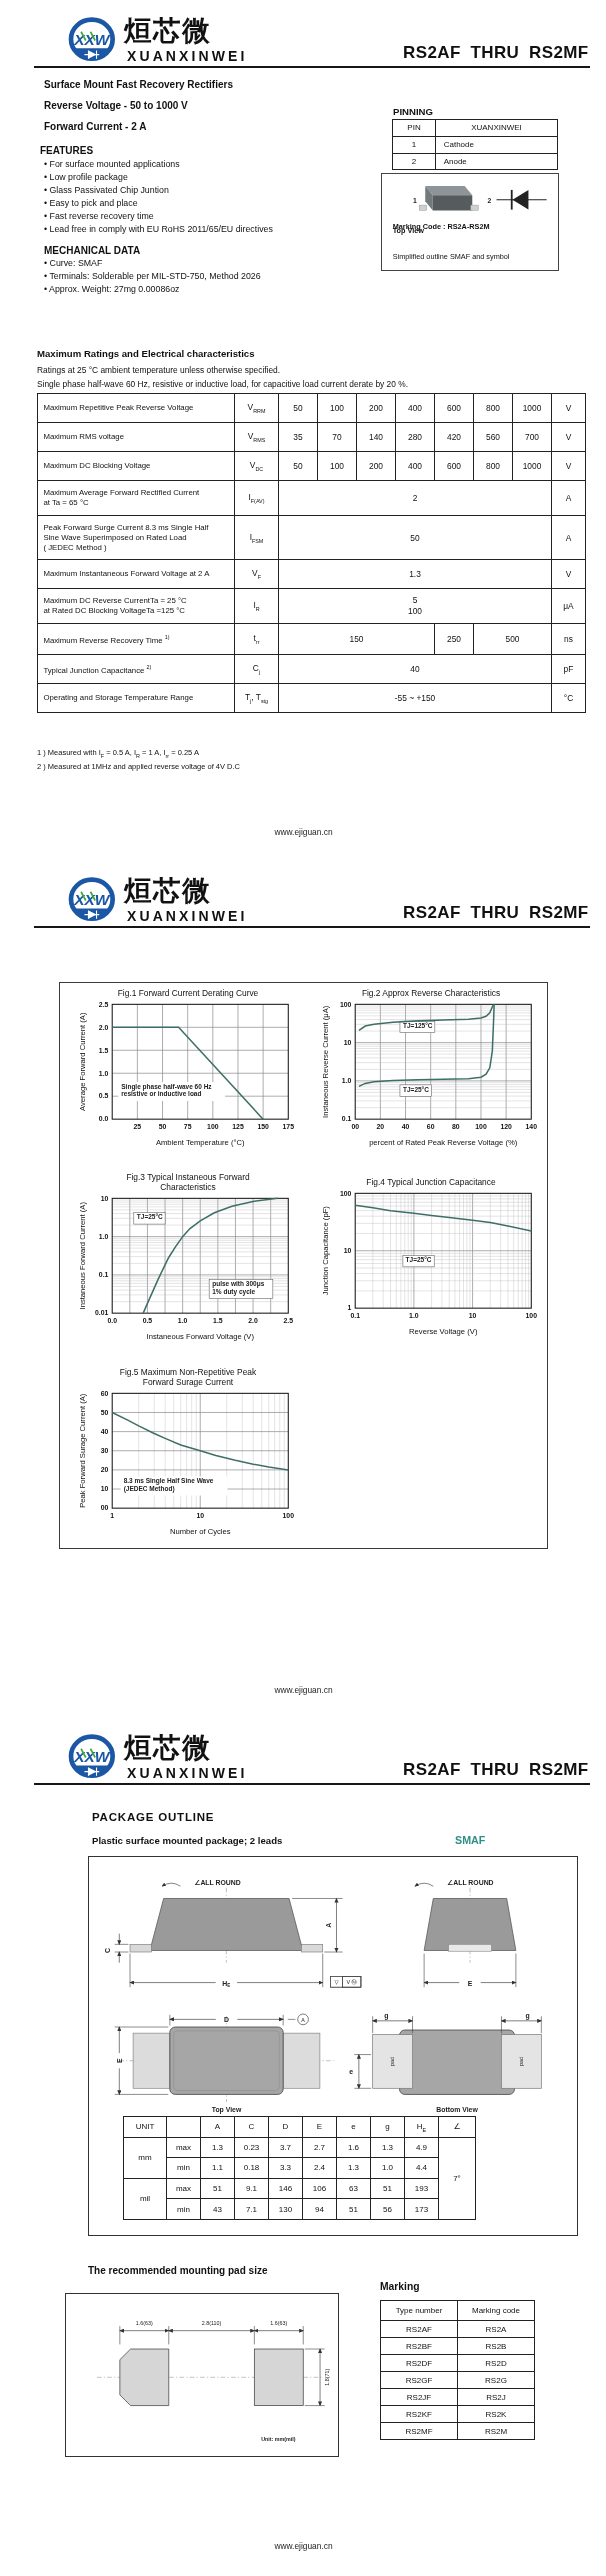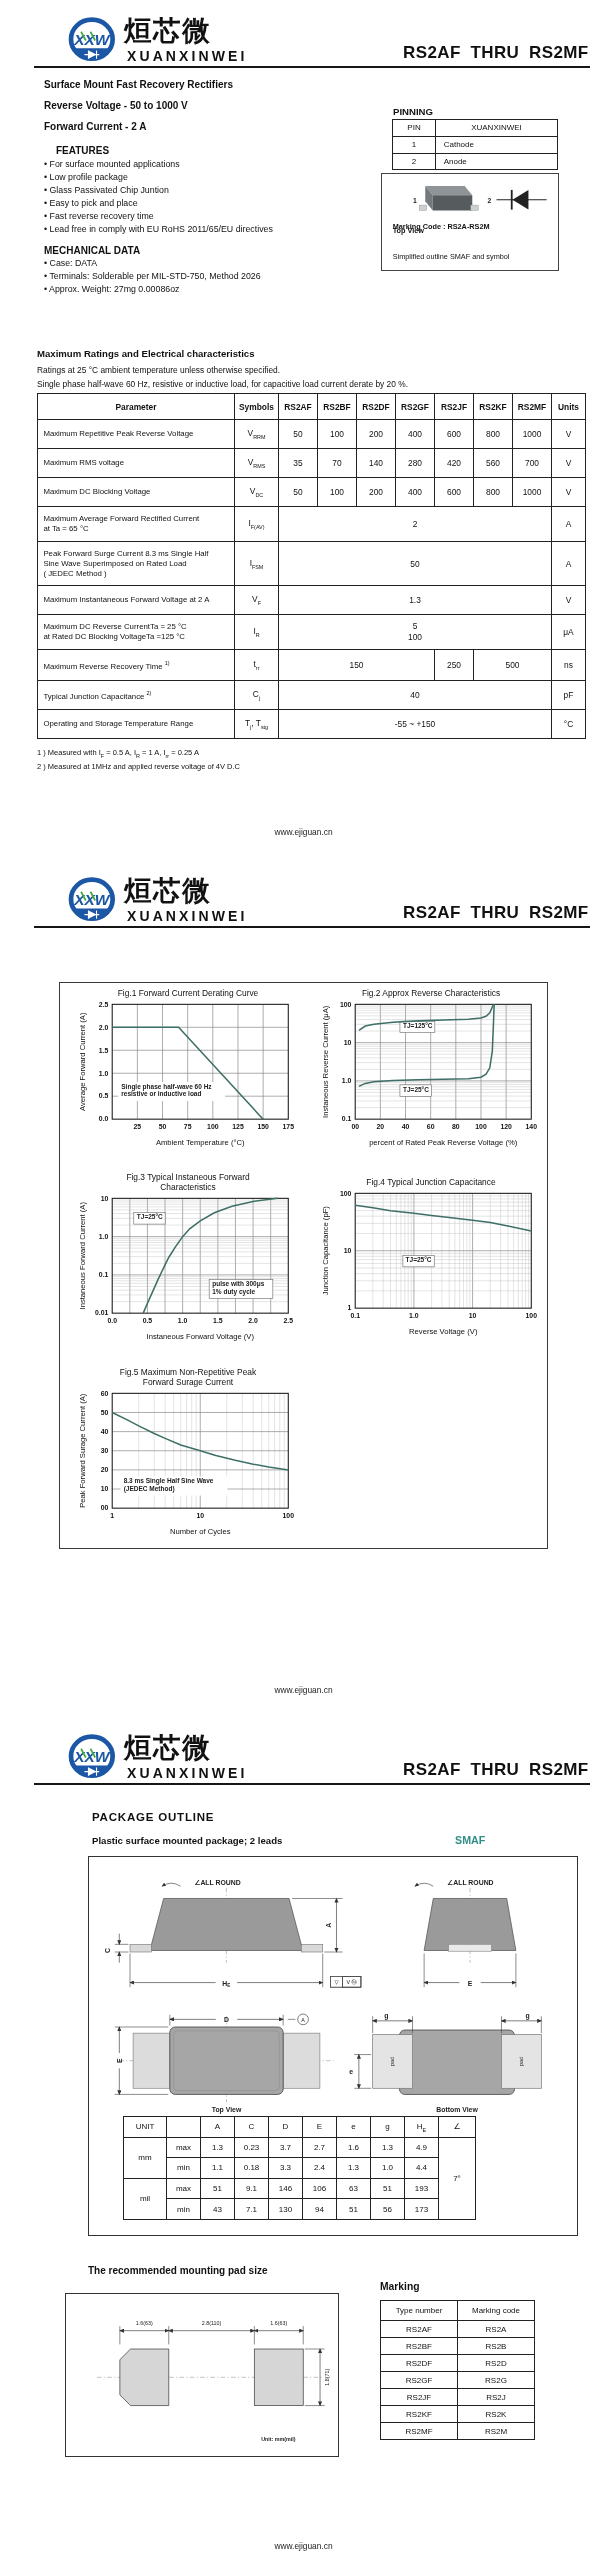--- a/index.html
+++ b/index.html
@@ -82,33 +82,33 @@
     <div class="logo-en">XUANXINWEI</div>
   </div>
   <div class="abs doc-title" style="right:18.4px;top:26px">RS2AF  THRU  RS2MF</div>
 </div>
 <div class="abs rule" style="top:66px"></div>
 
 <div class="abs b13" style="left:44px;top:79px">Surface Mount Fast Recovery Rectifiers</div>
 <div class="abs b13" style="left:44px;top:100px">Reverse Voltage - 50 to 1000 V</div>
 <div class="abs b13" style="left:44px;top:121px">Forward Current - 2 A</div>
 
-<div class="abs b13" style="left:56px;top:145px">FEATURES</div>
+<div class="abs b13" style="left:40px;top:145px">FEATURES</div>
 <div class="abs" style="left:44px;top:158px">
   <div class="li">For surface mounted applications</div>
   <div class="li">Low profile package</div>
   <div class="li">Glass Passivated Chip Juntion</div>
   <div class="li">Easy to pick and place</div>
   <div class="li">Fast reverse recovery time</div>
   <div class="li">Lead free in comply with EU RoHS 2011/65/EU directives</div>
 </div>
 
 <div class="abs b13" style="left:44px;top:245px">MECHANICAL DATA</div>
 <div class="abs" style="left:44px;top:257px">
-  <div class="li">Case: DATA</div>
+  <div class="li">Curve: SMAF</div>
   <div class="li">Terminals: Solderable per MIL-STD-750, Method 2026</div>
   <div class="li">Approx. Weight:  27mg  0.00086oz</div>
 </div>
 
 <div class="abs b12" style="left:393px;top:106px">PINNING</div>
 <table class="pin-table abs" style="left:392px;top:119px">
   <tbody>
       <tr>
     <th style="width:40px">PIN</th>
     <th style="width:119px">XUANXINWEI</th>
@@ -149,32 +149,20 @@
 <div class="abs t11" style="left:37px;top:379px">Single phase half-wave 60 Hz, resistive or inductive load, for capacitive load current derate by 20 %.</div>
 
 <table class="rat abs" style="left:37px;top:393px;width:548px">
   <colgroup>
       <col style="width:197px">
       <col style="width:44px">
       <col span="7" style="width:39px">
       <col style="width:34px">
     </colgroup>
   <tbody>
-      <tr style="height:26px">
-    <th>Parameter</th>
-        <th>Symbols</th>
-    <th>RS2AF</th>
-        <th>RS2BF</th>
-    <th>RS2DF</th>
-        <th>RS2GF</th>
-    <th>RS2JF</th>
-        <th>RS2KF</th>
-    <th>RS2MF</th>
-        <th>Units</th>
-  </tr>
   <tr style="height:29px">
     <td class="pl">Maximum Repetitive Peak Reverse Voltage</td>
     <td><span>V</span><sub>RRM</sub></td>
     <td>50</td>
         <td>100</td>
     <td>200</td>
         <td>400</td>
     <td>600</td>
         <td>800</td>
     <td>1000</td>

